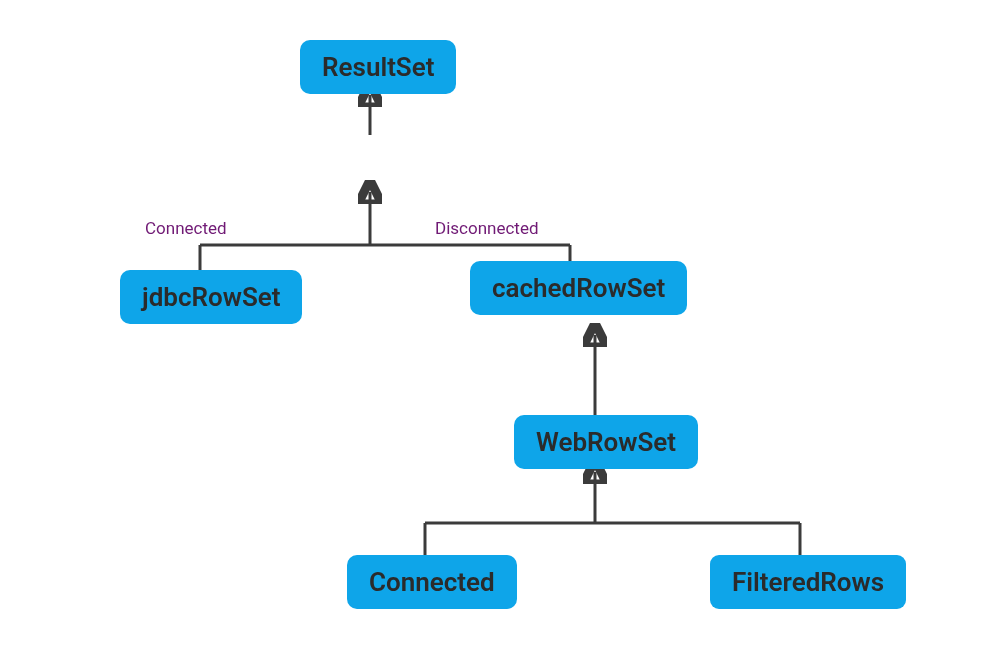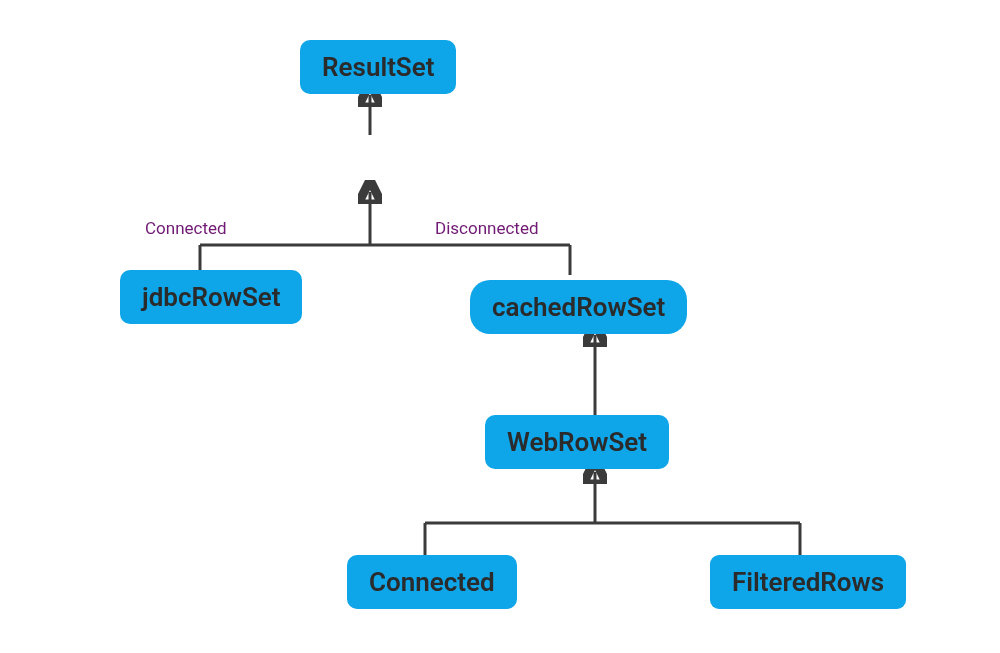--- a/index.html
+++ b/index.html
@@ -88,25 +88,25 @@
   </div>
 
 
   <div class="edge-label" style="left: 145px; top: 218px;">Connected</div>
   <div class="edge-label" style="left: 435px; top: 218px;">Disconnected</div>
 
   <div class="node" style="left: 120px; top: 270px;">
     <span>jdbcRowSet</span>
   </div>
 
-  <div class="node" style="left: 470px; top: 280px; border-radius: 20px;">
+  <div class="node" style="left: 470px; top: 261px;">
     <span>cachedRowSet</span>
   </div>
 
-  <div class="node" style="left: 485px; top: 415px;">
+  <div class="node" style="left: 514px; top: 415px;">
     <span>WebRowSet</span>
   </div>
 
   <div class="node" style="left: 347px; top: 555px;">
     <span>Connected</span>
   </div>
 
   <div class="node" style="left: 710px; top: 555px; border-radius: 9px;">
     <span>FilteredRows</span>
   </div>

